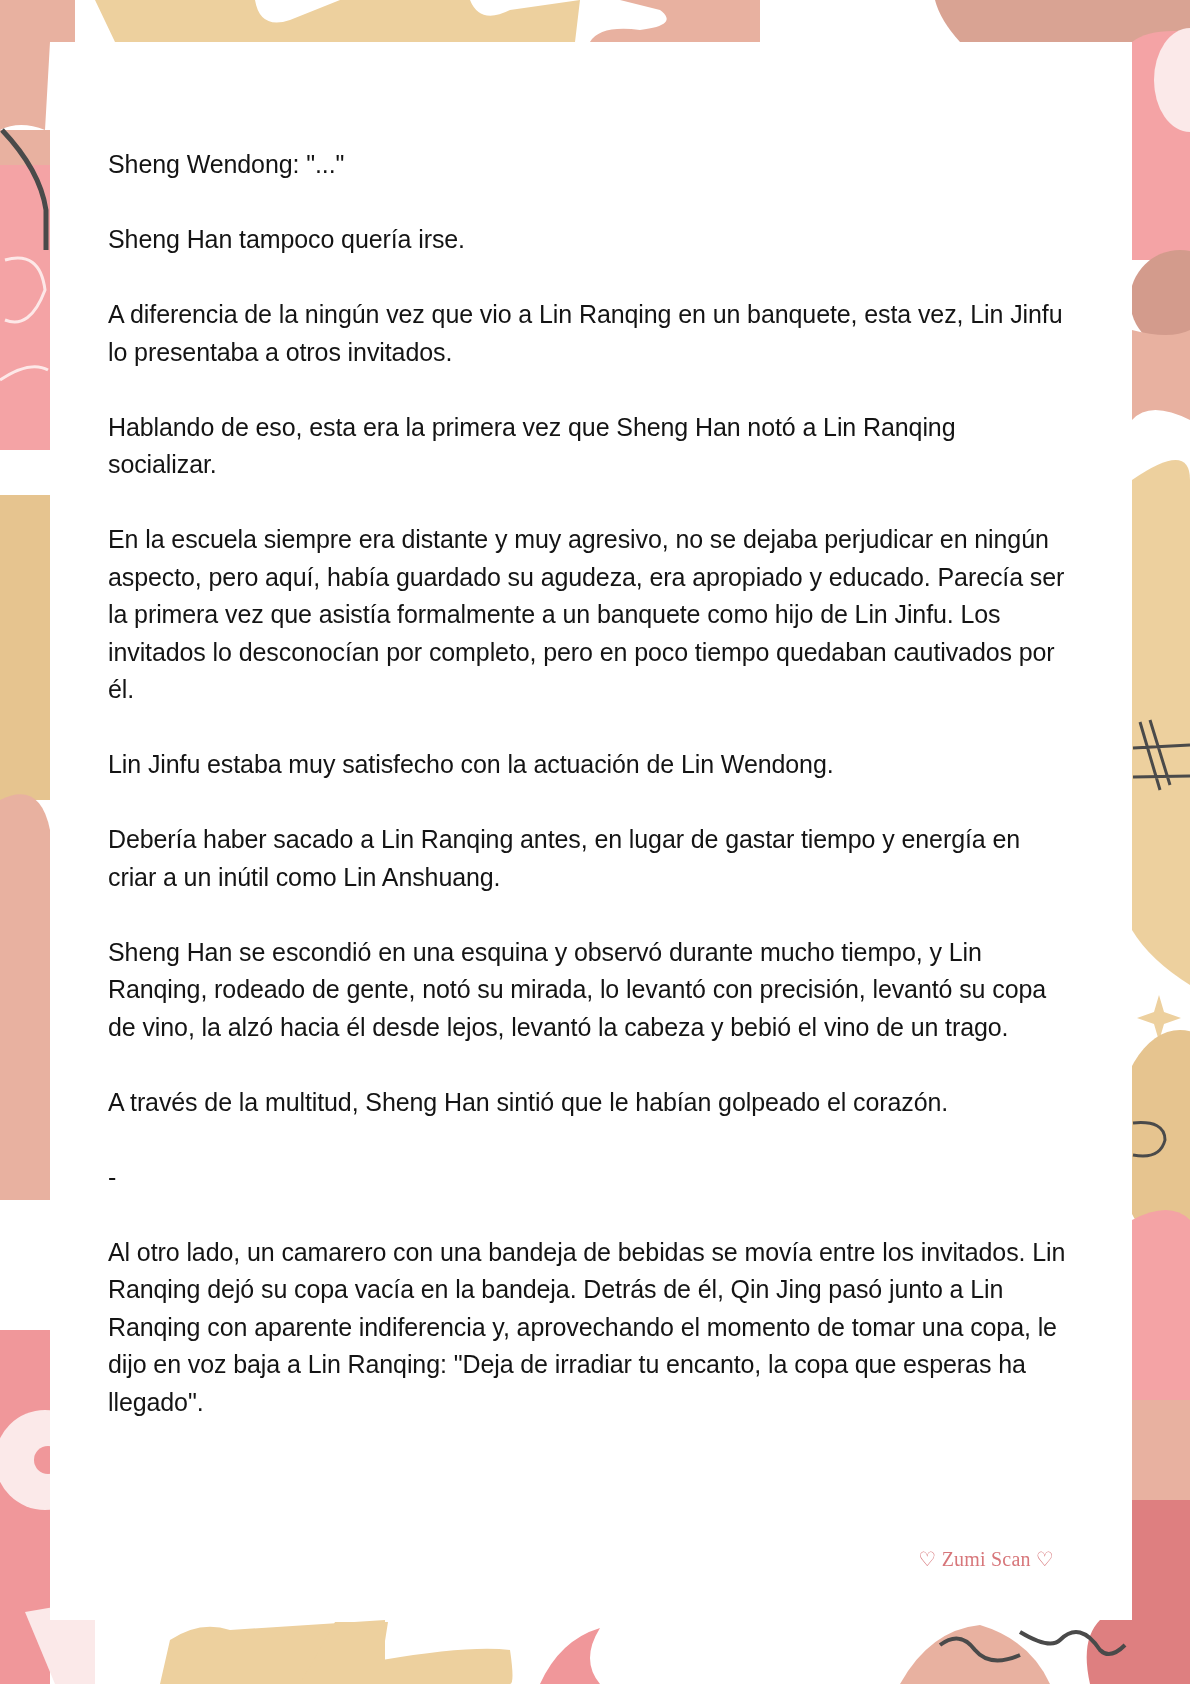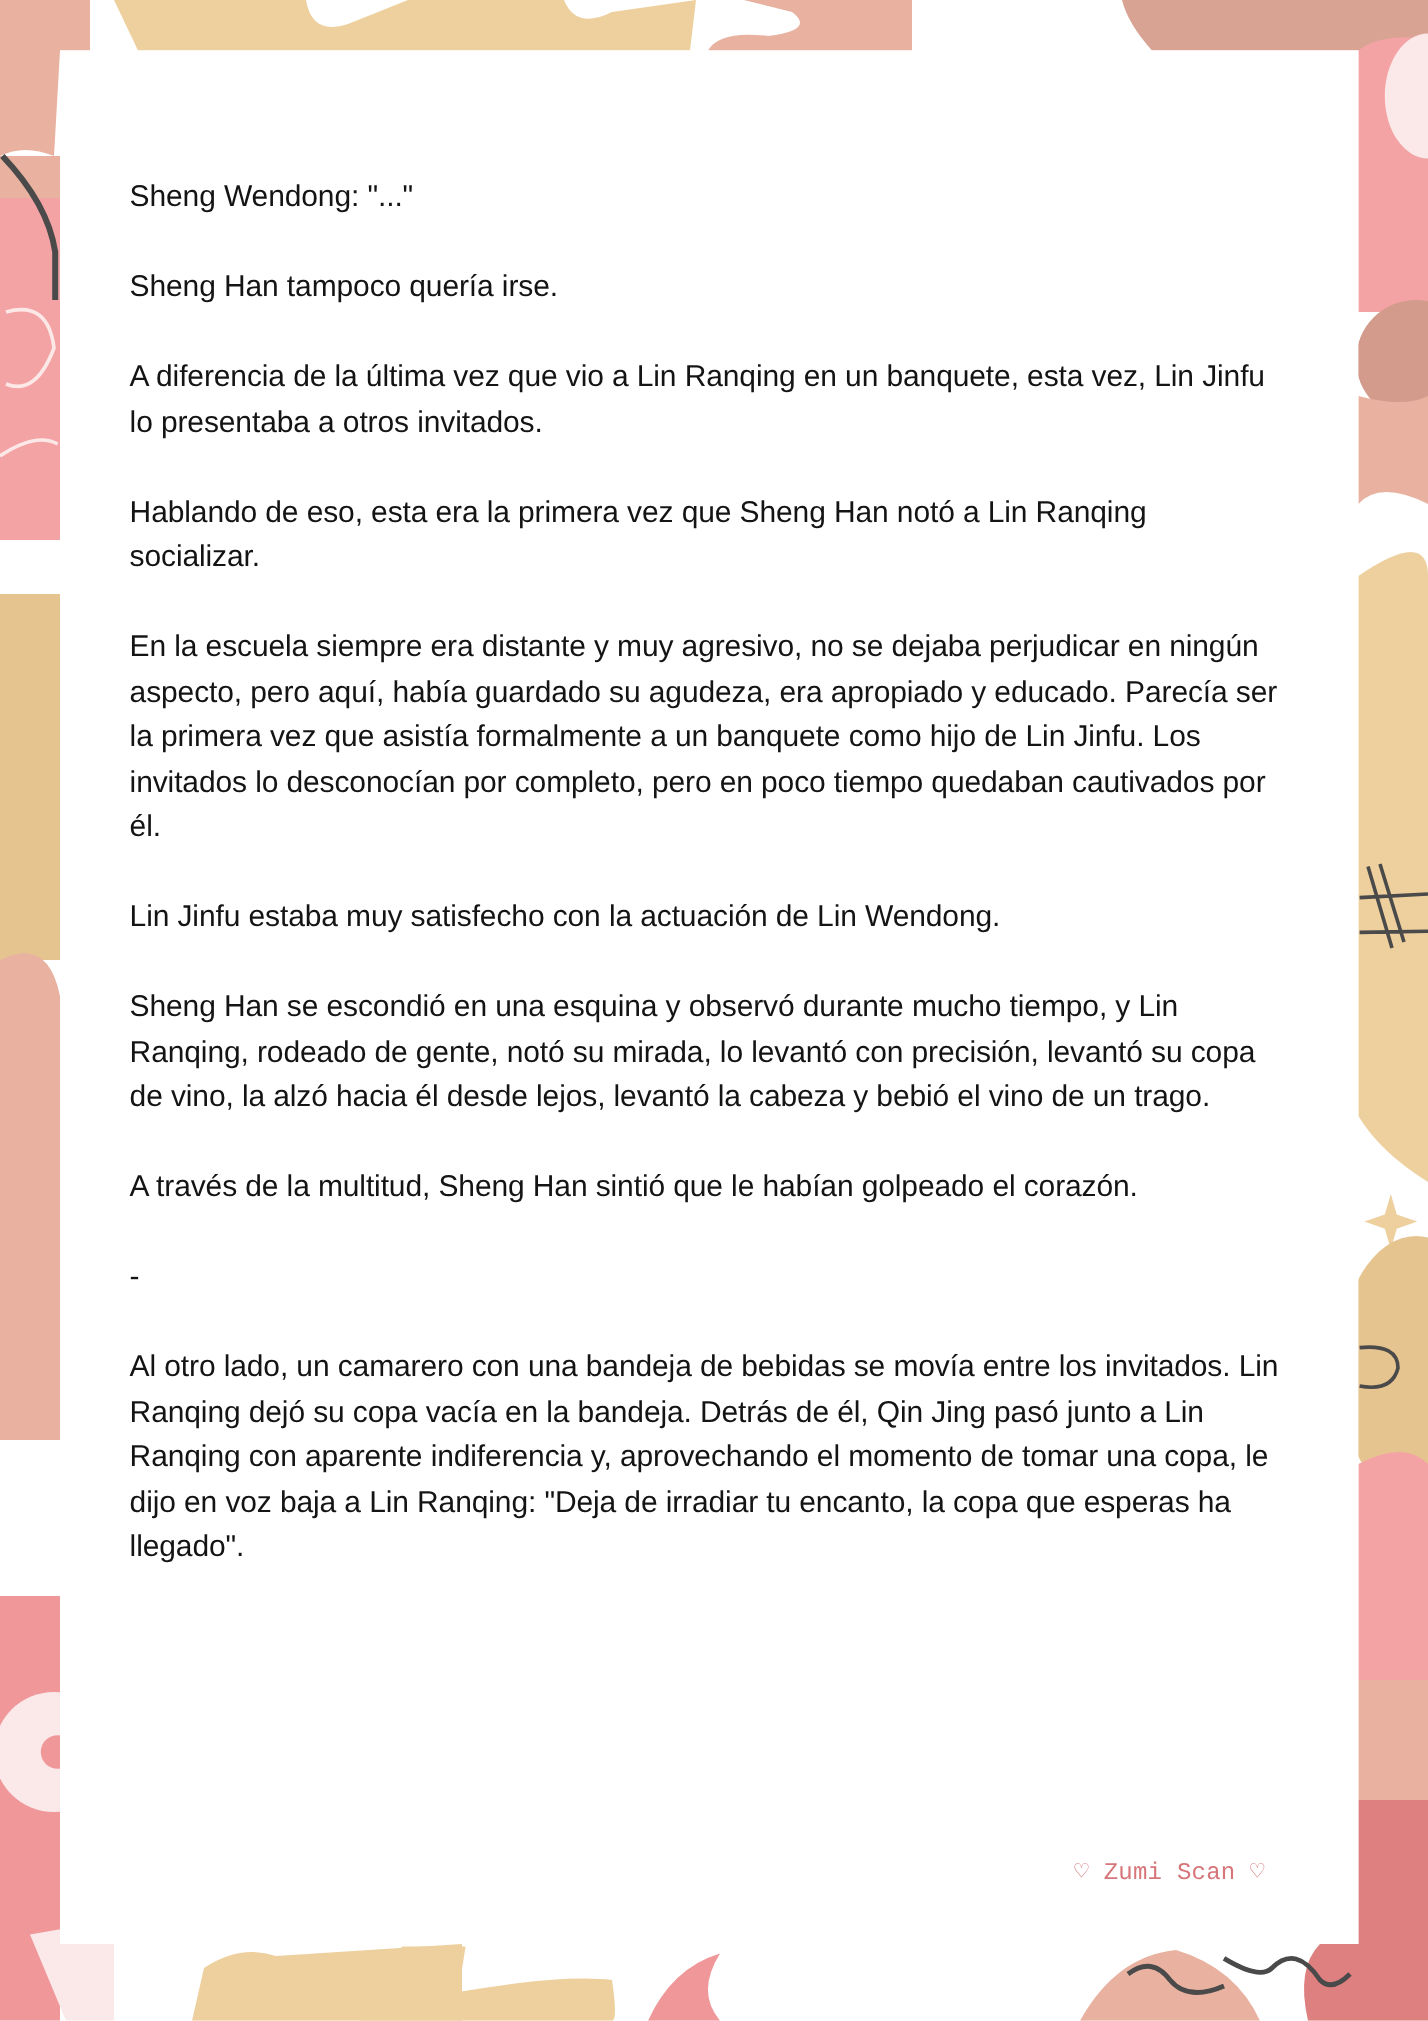--- a/index.html
+++ b/index.html
@@ -14,21 +14,21 @@
       background: #ffffff;
     }
     .content {
       position: absolute; left: 58px; top: 104px; width: 960px;
       font-size: 25px; line-height: 37.5px; color: #141414;
       letter-spacing: -0.1px;
     }
     .content p { margin: 0 0 37.5px 0; }
     .footer {
       position: absolute; right: 136px; top: 1547px;
-      font-family: Liberation Mono, monospace; font-size: 20px; color: #d7767a;
+      font-family: Liberation Serif, serif; font-size: 20px; color: #d7767a;
       letter-spacing: 0.2px;
     }
   </style>
 </head>
 <body>
 
 <svg class="deco" width="1190" height="1684" viewBox="0 0 1190 1684" style="left:0;top:0;">
 
   <path d="M95 0 L255 0 Q260 30 290 20 L340 0 L470 0 Q480 25 510 10 L580 0 L575 42 L115 42 Z" fill="#edd09e"></path>
   <path d="M0 0 L75 0 L75 42 L50 42 L45 130 Q20 120 0 130 Z" fill="#e8b1a0"></path>
@@ -64,24 +64,25 @@
   <path d="M2 130 Q40 170 46 210 L46 250" stroke="#4a4a4a" stroke-width="5" fill="none"></path>
   <path d="M1140 722 L1160 790 M1150 720 L1170 785 M1133 748 L1190 745 M1133 777 L1190 776" stroke="#4a4a4a" stroke-width="3" fill="none"></path>
   <path d="M1133 1123 Q1165 1120 1165 1140 Q1160 1160 1133 1155" stroke="#4a4a4a" stroke-width="3" fill="none"></path>
   <path d="M940 1645 Q960 1630 975 1650 Q990 1668 1020 1655 M1020 1632 Q1050 1650 1060 1640 Q1080 1620 1100 1650 Q1110 1660 1125 1645" stroke="#4a4a4a" stroke-width="4" fill="none"></path>
 </svg>
 
 <div class="card">
   <div class="content">
     <p>Sheng Wendong: "..."</p>
     <p>Sheng Han tampoco quería irse.</p>
-    <p>A diferencia de la última vez que vio a Lin Ranqing en un banquete, esta vez, Lin Jinfu lo presentaba a otros invitados.</p>
+    <p>A diferencia de la ningún vez que vio a Lin Ranqing en un banquete, esta vez, Lin Jinfu lo presentaba a otros invitados.</p>
     <p>Hablando de eso, esta era la primera vez que Sheng Han notó a Lin Ranqing socializar.</p>
     <p>En la escuela siempre era distante y muy agresivo, no se dejaba perjudicar en ningún aspecto, pero aquí, había guardado su agudeza, era apropiado y educado. Parecía ser la primera vez que asistía formalmente a un banquete como hijo de Lin Jinfu. Los invitados lo desconocían por completo, pero en poco tiempo quedaban cautivados por él.</p>
     <p>Lin Jinfu estaba muy satisfecho con la actuación de Lin Wendong.</p>
+    <p>Debería haber sacado a Lin Ranqing antes, en lugar de gastar tiempo y energía en criar a un inútil como Lin Anshuang.</p>
     <p>Sheng Han se escondió en una esquina y observó durante mucho tiempo, y Lin Ranqing, rodeado de gente, notó su mirada, lo levantó con precisión, levantó su copa de vino, la alzó hacia él desde lejos, levantó la cabeza y bebió el vino de un trago.</p>
     <p>A través de la multitud, Sheng Han sintió que le habían golpeado el corazón.</p>
     <p>-</p>
     <p>Al otro lado, un camarero con una bandeja de bebidas se movía entre los invitados. Lin Ranqing dejó su copa vacía en la bandeja. Detrás de él, Qin Jing pasó junto a Lin Ranqing con aparente indiferencia y, aprovechando el momento de tomar una copa, le dijo en voz baja a Lin Ranqing: "Deja de irradiar tu encanto, la copa que esperas ha llegado".</p>
   </div>
 </div>
 
 <div class="footer">♡ Zumi Scan ♡</div>
 
 </body></html>

